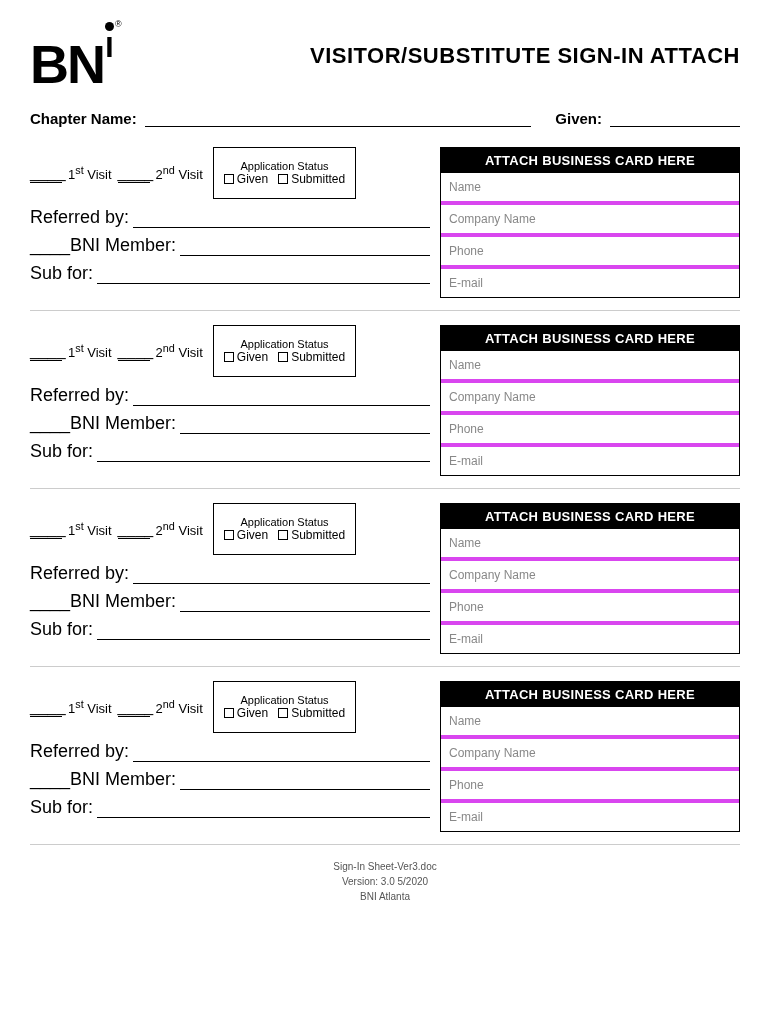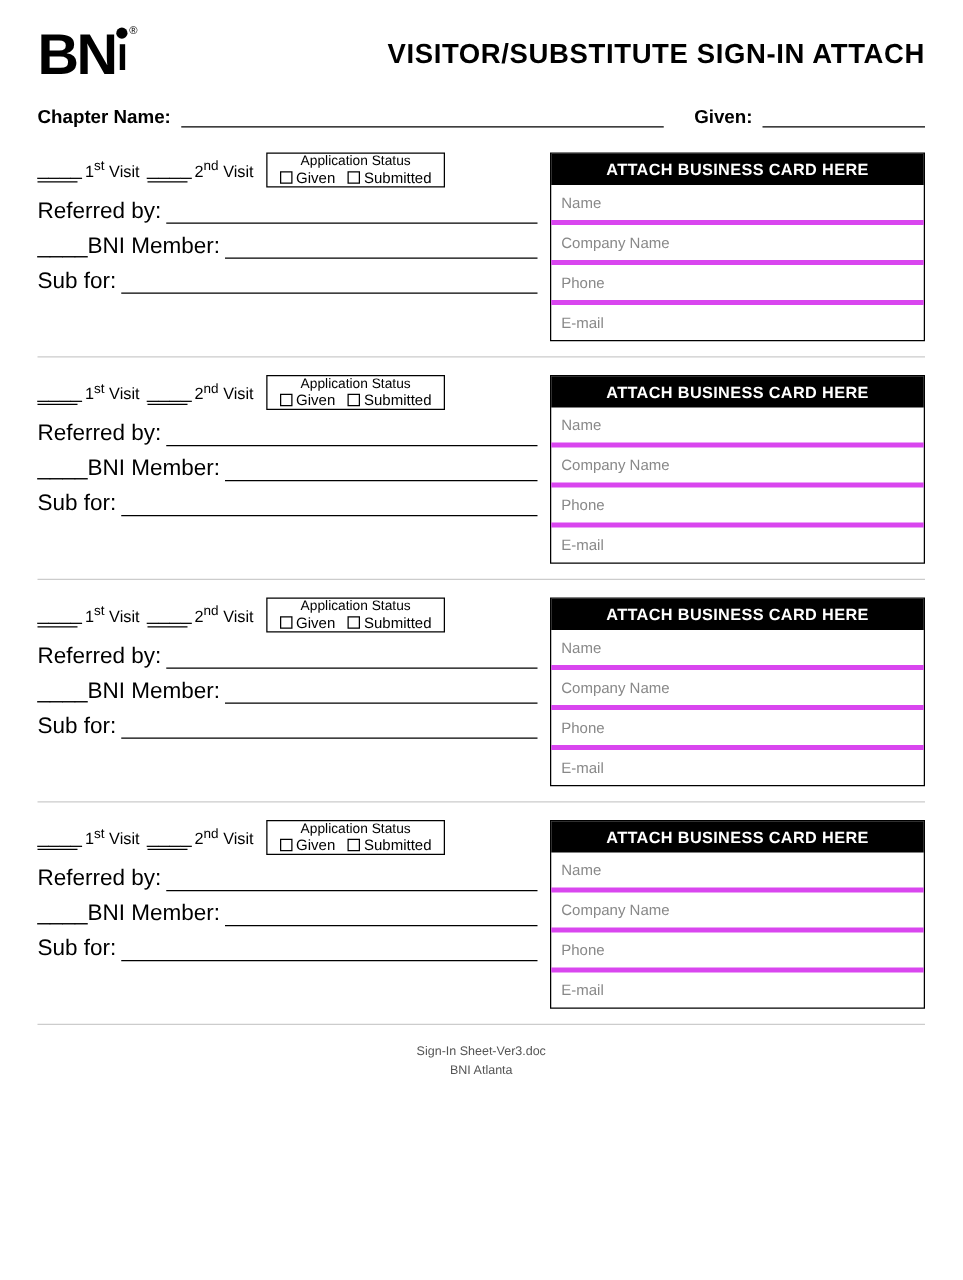--- a/index.html
+++ b/index.html
@@ -60,21 +60,21 @@
       display: inline-block;
       width: 32px;
       border-bottom: 1px solid #000;
     }
     .visit-label {
       font-size: 13px;
       white-space: nowrap;
     }
     .app-status-box {
       border: 1.5px solid #000;
-      padding: 0 10px;
+      padding: 12px 10px;
       font-size: 11px;
       display: inline-flex;
       flex-direction: column;
       align-items: flex-start;
       margin-left: 4px;
     }
     .app-status-title {
       font-size: 11px;
       font-weight: normal;
       text-align: center;
@@ -149,24 +149,25 @@
       line-height: 1.5;
     }
 
     
     .bni-logo {
       display: flex;
       align-items: flex-start;
       line-height: 1;
     }
     .bni-text {
-      font-size: 46px;
+      font-size: 54px;
       font-weight: 900;
       letter-spacing: -2px;
       line-height: 1;
+      margin-top: 17px;
     }
     .bni-i-container {
       display: flex;
       flex-direction: column;
       align-items: center;
       justify-content: flex-start;
       margin-left: 1px;
     }
     .bni-dot {
       width: 9px;
@@ -381,14 +382,15 @@
       <div class="card-field">Name</div>
       <div class="card-field">Company Name</div>
       <div class="card-field">Phone</div>
       <div class="card-field">E-mail</div>
     </div>
   </div>
   </div>
 
 <div class="footer">
   <div>Sign-In Sheet-Ver3.doc</div>
+  <div>Version: 3.0 5/2020</div>
   <div>BNI Atlanta</div>
 </div>
 
 </body></html>

